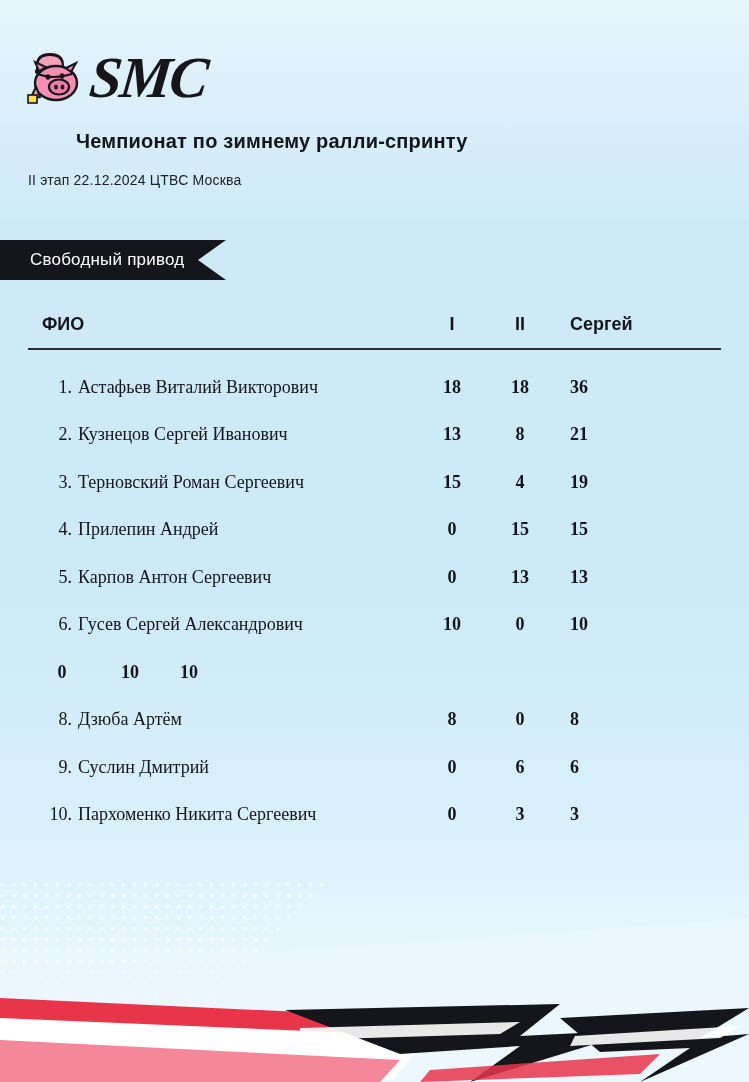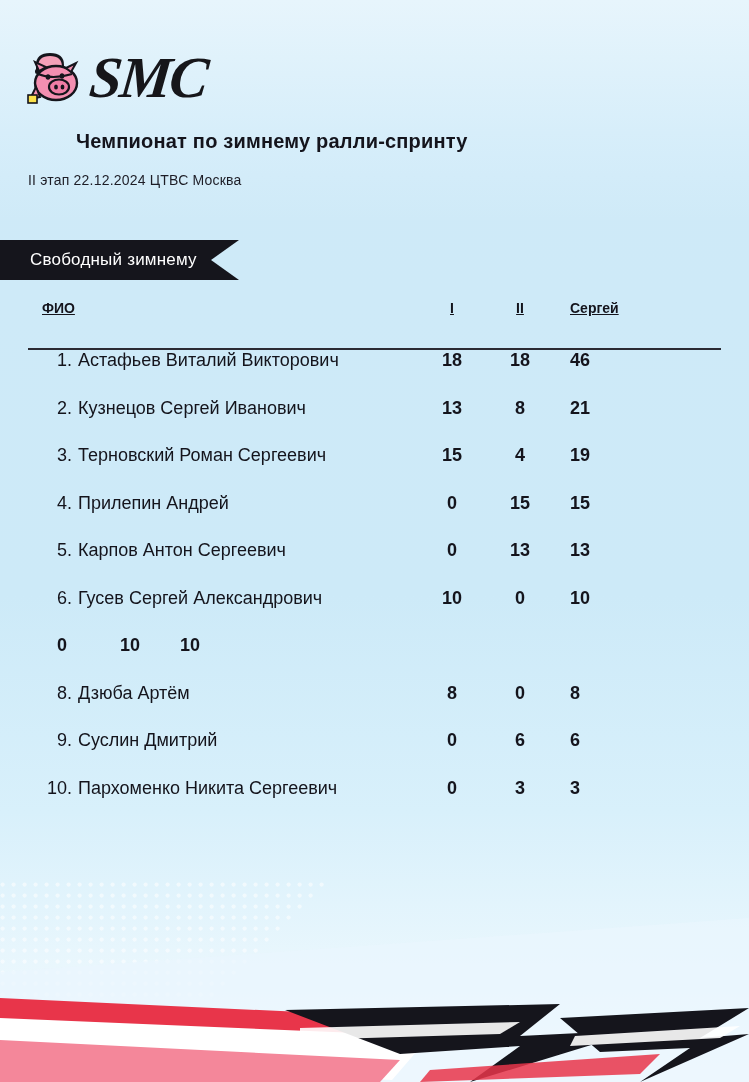--- a/index.html
+++ b/index.html
@@ -104,33 +104,34 @@
 
   
   .table {
     position: absolute;
     left: 28px;
     top: 300px;
     width: 693px;
   }
   .thead {
     display: flex;
+    align-items: center;
     height: 48px;
     border-bottom: 2px solid #2b2b33;
     font-weight: bold;
-    font-size: 14px;
+    font-size: 18px;
     color: #14141c;
-    text-decoration: underline;
   }
   .row {
     display: flex;
-    align-items: flex-start;
+    align-items: flex-end;
     height: 47.5px;
     font-size: 18px;
     color: #14141c;
+    font-family: Liberation Serif, serif;
   }
   .c-name {
     width: 390px;
     padding-left: 14px;
     box-sizing: border-box;
     white-space: nowrap;
   }
   .c-name .pos {
     display: inline-block;
     width: 30px;
@@ -213,37 +214,37 @@
         <rect x="2" y="48" width="9" height="8" fill="#fbe14a" stroke="#15151c" stroke-width="1.6"></rect>
       </svg>
     </div>
     <div class="logo-text">SMC</div>
   </div>
 
   <div class="title">Чемпионат по зимнему ралли-спринту</div>
   <div class="subtitle">II этап 22.12.2024 ЦТВС Москва</div>
 
   <div class="ribbon">
-    <div class="ribbon-body">Свободный зимнему</div>
+    <div class="ribbon-body">Свободный привод</div>
     <div class="ribbon-tail"></div>
   </div>
 
   <div class="table">
     <div class="thead">
       <div class="c-name">ФИО</div>
       <div class="c-num">I</div>
       <div class="c-num">II</div>
       <div class="c-sum">Сергей</div>
     </div>
     <div id="rows">
         <div class="row">
           <div class="c-name"><span class="pos">1.</span>Астафьев Виталий Викторович</div>
           <div class="c-num">18</div>
           <div class="c-num">18</div>
-          <div class="c-sum">46</div>
+          <div class="c-sum">36</div>
         </div>
         <div class="row">
           <div class="c-name"><span class="pos">2.</span>Кузнецов Сергей Иванович</div>
           <div class="c-num">13</div>
           <div class="c-num">8</div>
           <div class="c-sum">21</div>
         </div>
         <div class="row">
           <div class="c-name"><span class="pos">3.</span>Терновский Роман Сергеевич</div>
           <div class="c-num">15</div>

